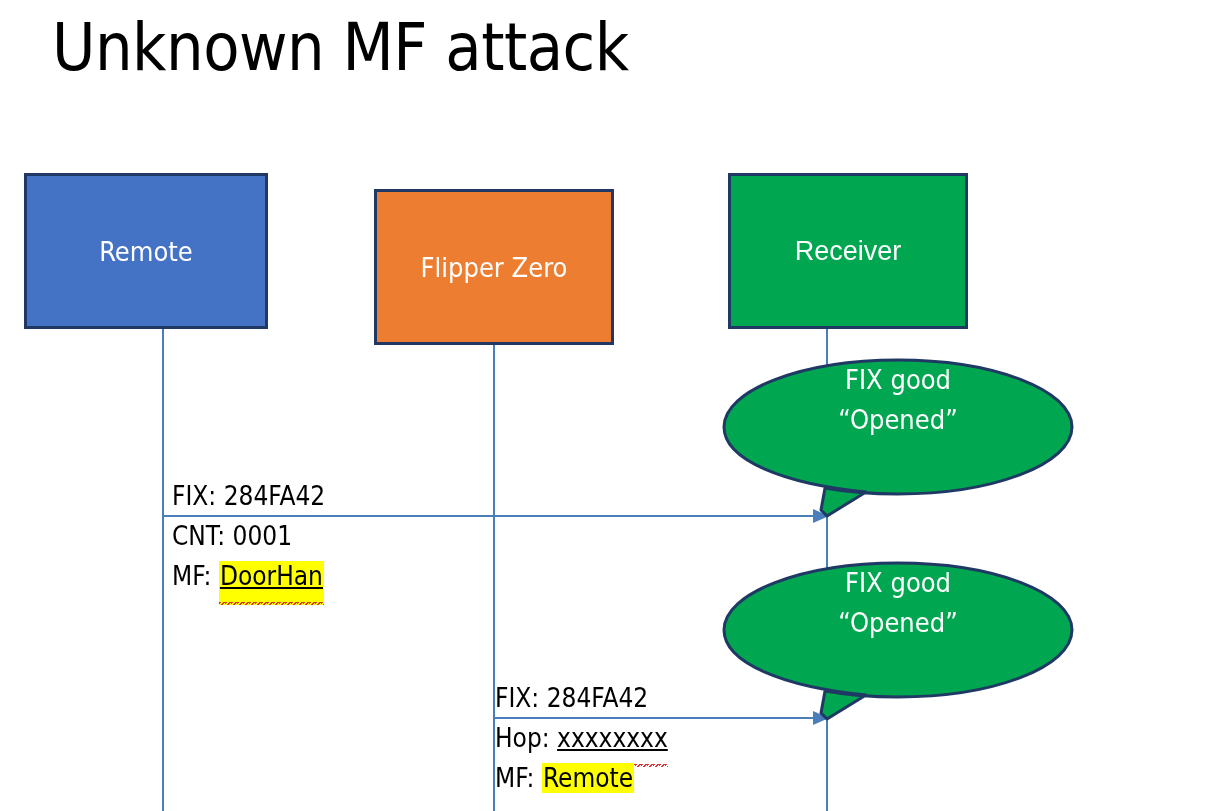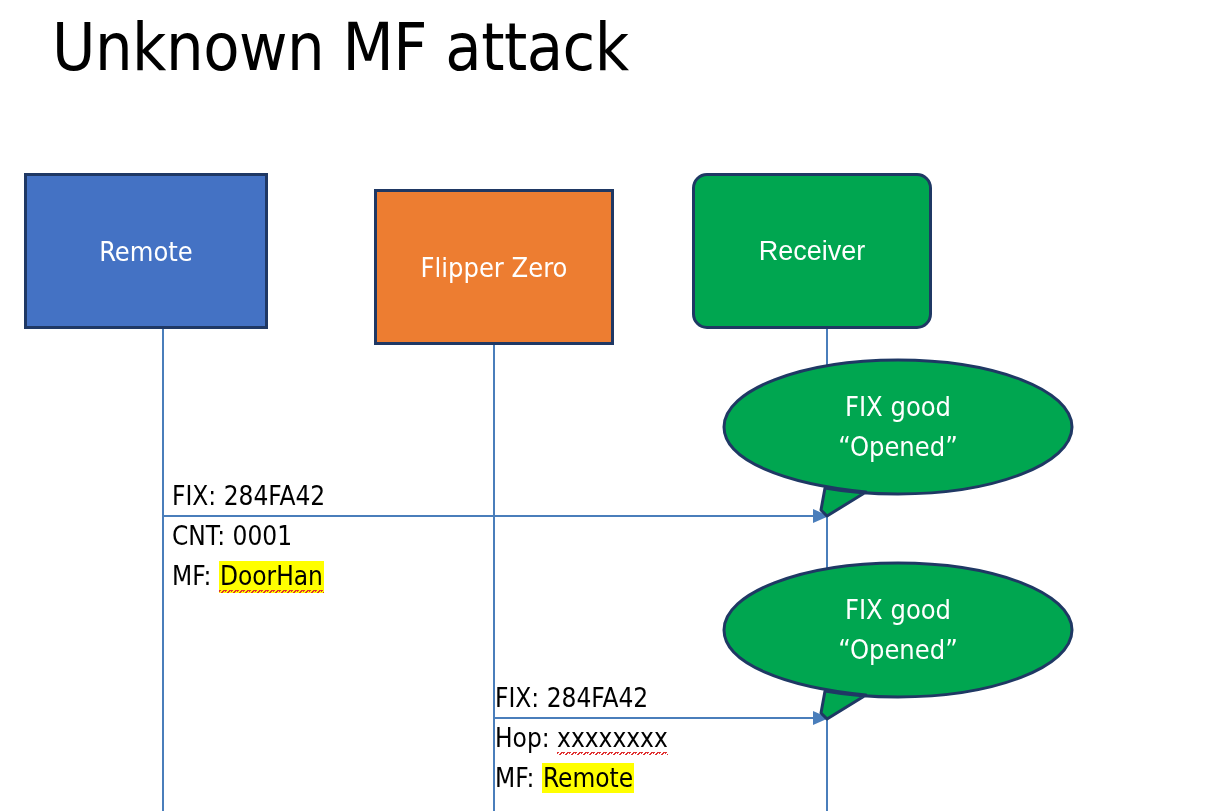--- a/index.html
+++ b/index.html
@@ -63,25 +63,24 @@
     width: 244px;
     background: #4472C4;
   }
   #actor-flipper {
     left: 374px;
     width: 240px;
     background: #ED7D31;
     margin-top: 16px;
   }
   #actor-receiver {
-    left: 692px;
+    left: 728px;
     width: 240px;
     background: #00A650;
     font-family: "Liberation Sans", sans-serif;
-    border-radius: 15px;
   }
   #actor-remote .actor-label,
   #actor-flipper .actor-label {
     font-family: "DejaVu Sans Condensed", "Liberation Sans", sans-serif;
   }
 
   
   .msg-arrow {
     position: absolute;
     height: 2px;
@@ -128,21 +127,22 @@
   }
   .sp {
     background-image: repeating-linear-gradient(
       135deg,
       #E03030 0 1.6px,
       rgba(0,0,0,0) 1.6px 3.2px
     );
     background-repeat: repeat-x;
     background-size: 6px 3px;
     background-position: 0 bottom;
-    padding-bottom: 2px;
+    padding-bottom: 14px;
+    text-decoration: underline;
   }
 
   
   .callout {
     position: absolute;
     width: 348px;
     height: 134px;
   }
   #callout-first  { left: 724px; top: 360px; }
   #callout-second { left: 724px; top: 563px; }
@@ -154,21 +154,20 @@
   }
   .callout-text {
     position: absolute;
     left: 0;
     top: 0;
     width: 348px;
     height: 134px;
     display: flex;
     flex-direction: column;
     align-items: center;
-    justify-content: center;
     color: #ffffff;
     font-size: 27px;
     line-height: 40px;
     white-space: nowrap;
     font-family: "DejaVu Sans Condensed", "Liberation Sans", sans-serif;
   }
   .callout-line { display: block; }
 </style>
 </head>
 <body>

